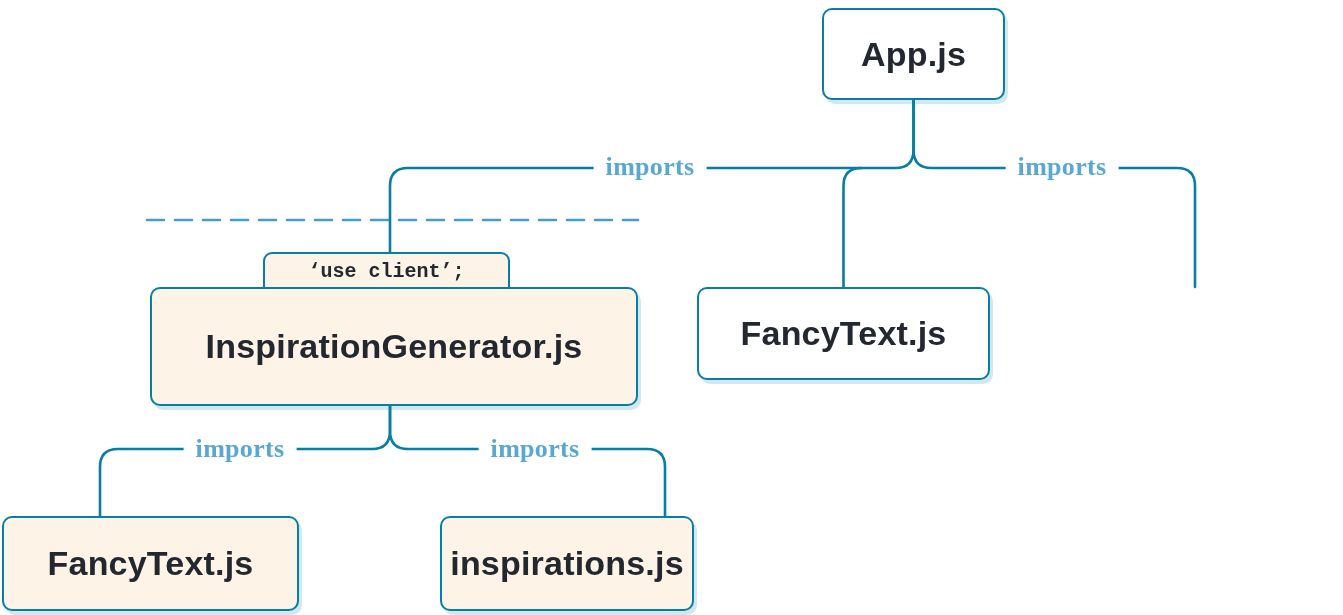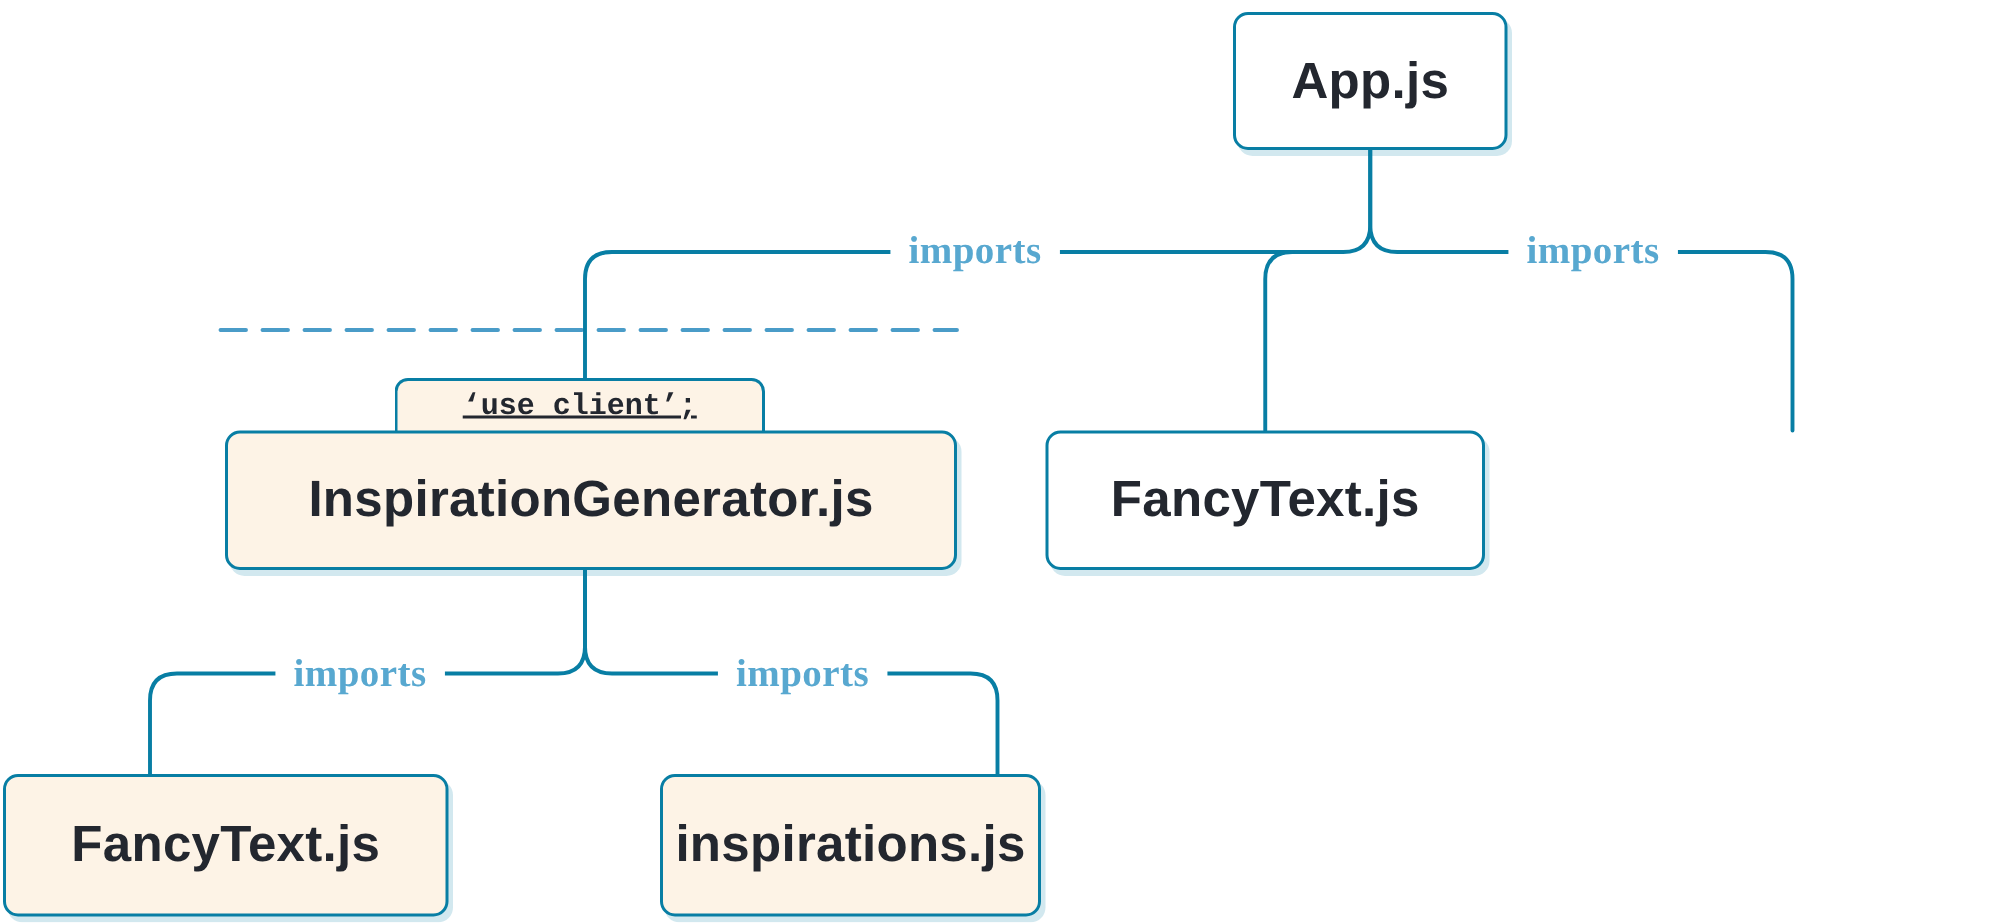--- a/index.html
+++ b/index.html
@@ -104,23 +104,23 @@
     <path d="M 390 380 L 390 431 Q 390 449 408 449 L 647 449 Q 665 449 665 467 L 665 516"></path>
   </svg>
 
   <span class="edge-label" style="left:650px; top:167px;">imports</span>
   <span class="edge-label" style="left:1062px; top:167px;">imports</span>
   <span class="edge-label" style="left:240px; top:449px;">imports</span>
   <span class="edge-label" style="left:535px; top:449px;">imports</span>
 
   <div class="node server" style="left:822px; top:8px; width:183px; height:92px;">App.js</div>
 
-  <div class="directive" style="left:263px; top:252px; width:247px; height:37px;text-decoration:underline;">‘use client’;</div>
+  <div class="directive" style="left:263px; top:252px; width:247px; height:37px;">‘use client’;</div>
 
-  <div class="node client" style="left:150px; top:287px; width:488px; height:93px;">InspirationGenerator.js</div>
+  <div class="node client" style="left:150px; top:287px; width:488px; height:119px;">InspirationGenerator.js</div>
 
   <div class="node server" style="left:697px; top:287px; width:293px; height:93px;">FancyText.js</div>
 
 
   <div class="node client" style="left:2px; top:516px; width:297px; height:95px;">FancyText.js</div>
 
   <div class="node client" style="left:440px; top:516px; width:254px; height:95px;">inspirations.js</div>
 
 </div>
 

